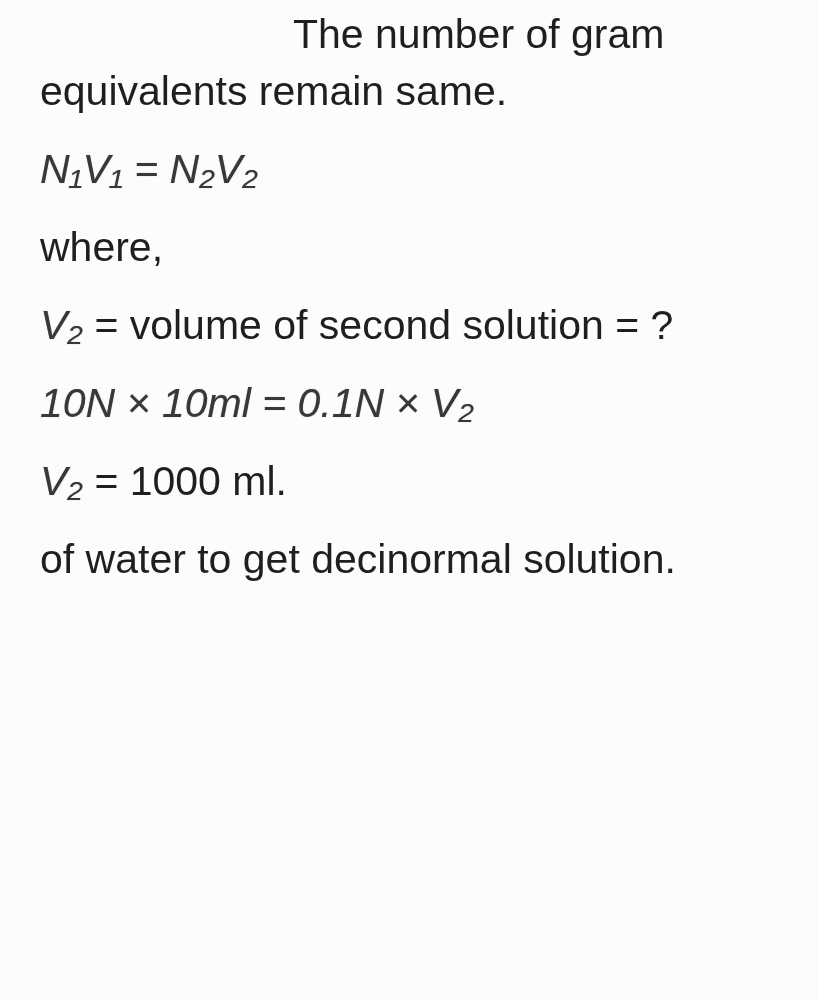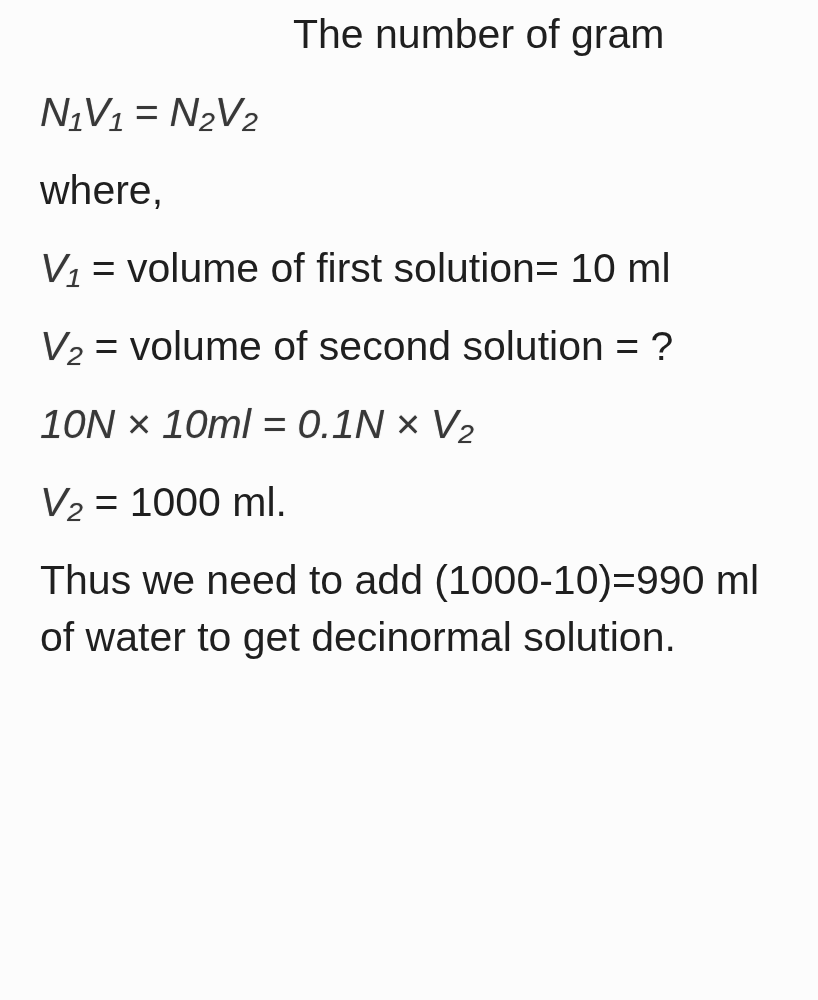--- a/index.html
+++ b/index.html
@@ -60,46 +60,43 @@
     padding: 2px 6px 0 6px;
   }
 </style>
 </head>
 <body>
 
 <div class="doc">
 
   <p class="para">
     <span class="line indent">The number of gram</span>
+    <span class="line">equivalents remain same.</span>
   </p>
 
   <p class="para">
     <span class="line m">N₁V₁ = N₂V₂</span>
   </p>
 
   <p class="para">
     <span class="line">where,</span>
   </p>
 
 
 
-  <p class="para">
-    <span class="line"><span class="m">V₁</span><span> = volume of first solution= 10 ml</span></span>
-  </p>
 
   <p class="para">
     <span class="line"><span class="m">V₂</span><span> = volume of second solution = ?</span></span>
   </p>
 
   <p class="para">
     <span class="line m">10N × 10ml = 0.1N × V₂</span>
   </p>
 
   <p class="para">
     <span class="line"><span class="m">V₂</span><span> = 1000 ml.</span></span>
   </p>
 
   <p class="para">
-    <span class="line">Thus we need to add (1000-10)=990 ml</span>
     <span class="line">of water to get decinormal solution.</span>
   </p>
 
 </div>
 
 </body></html>

